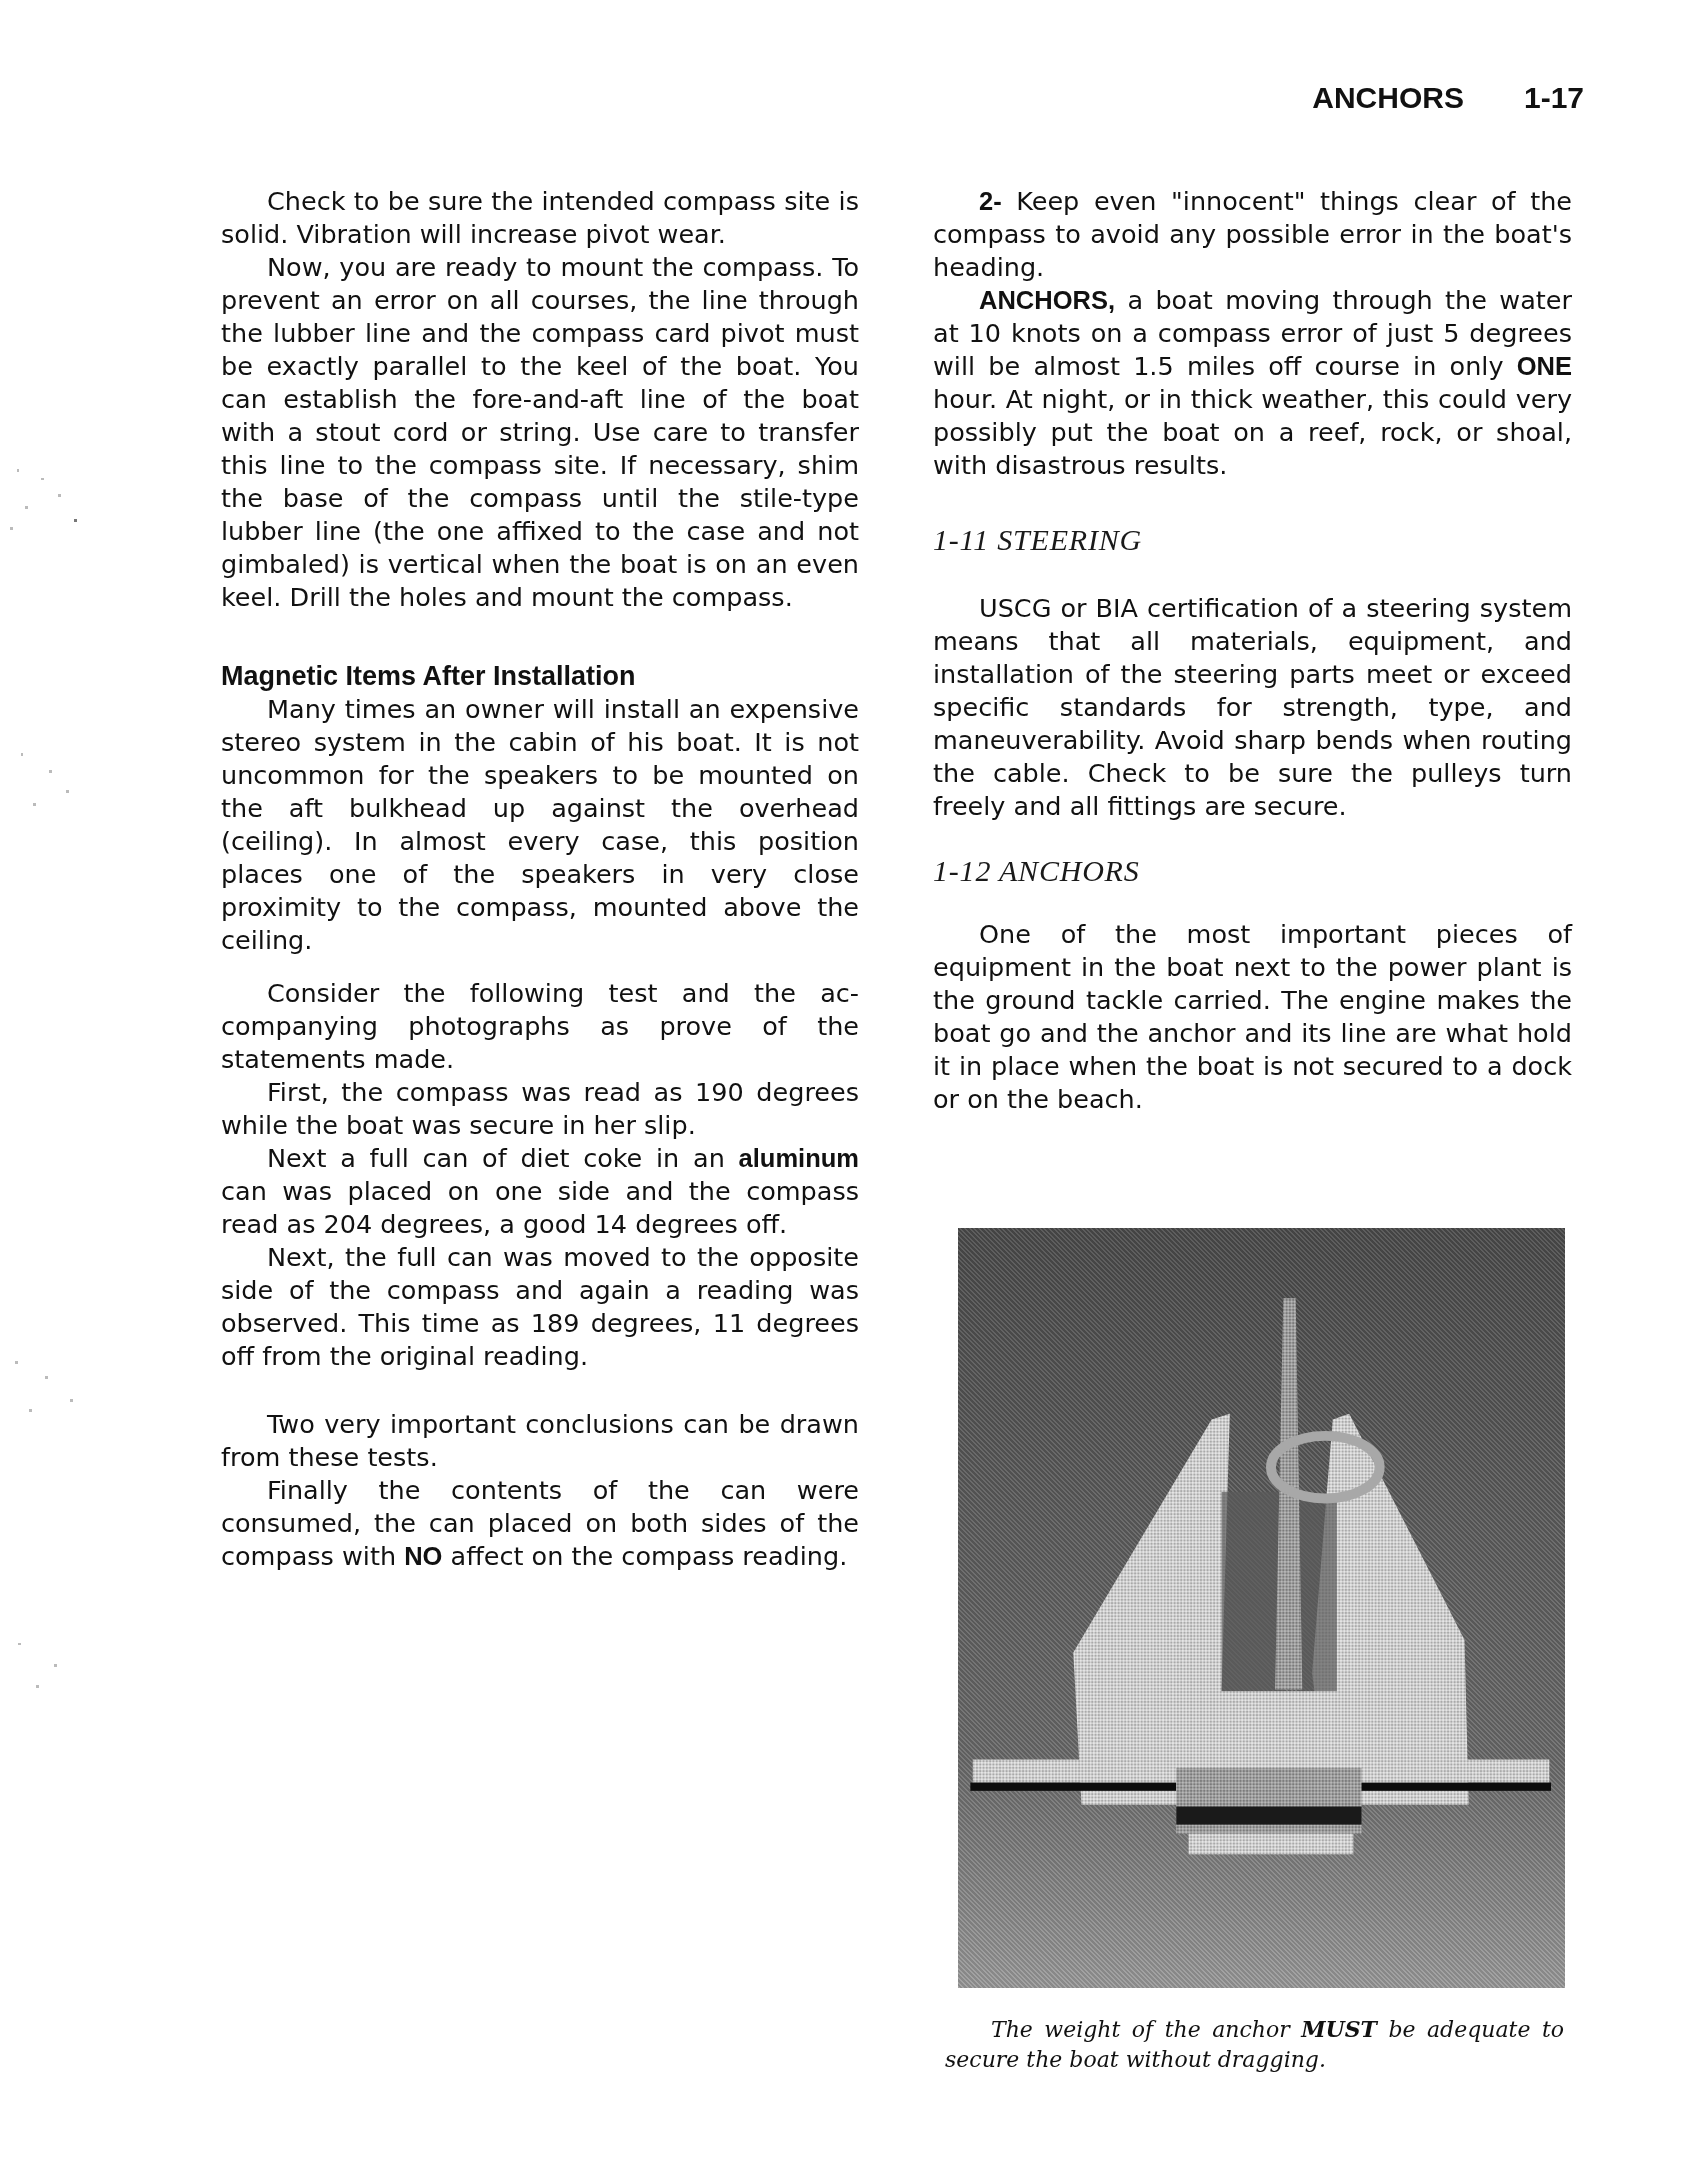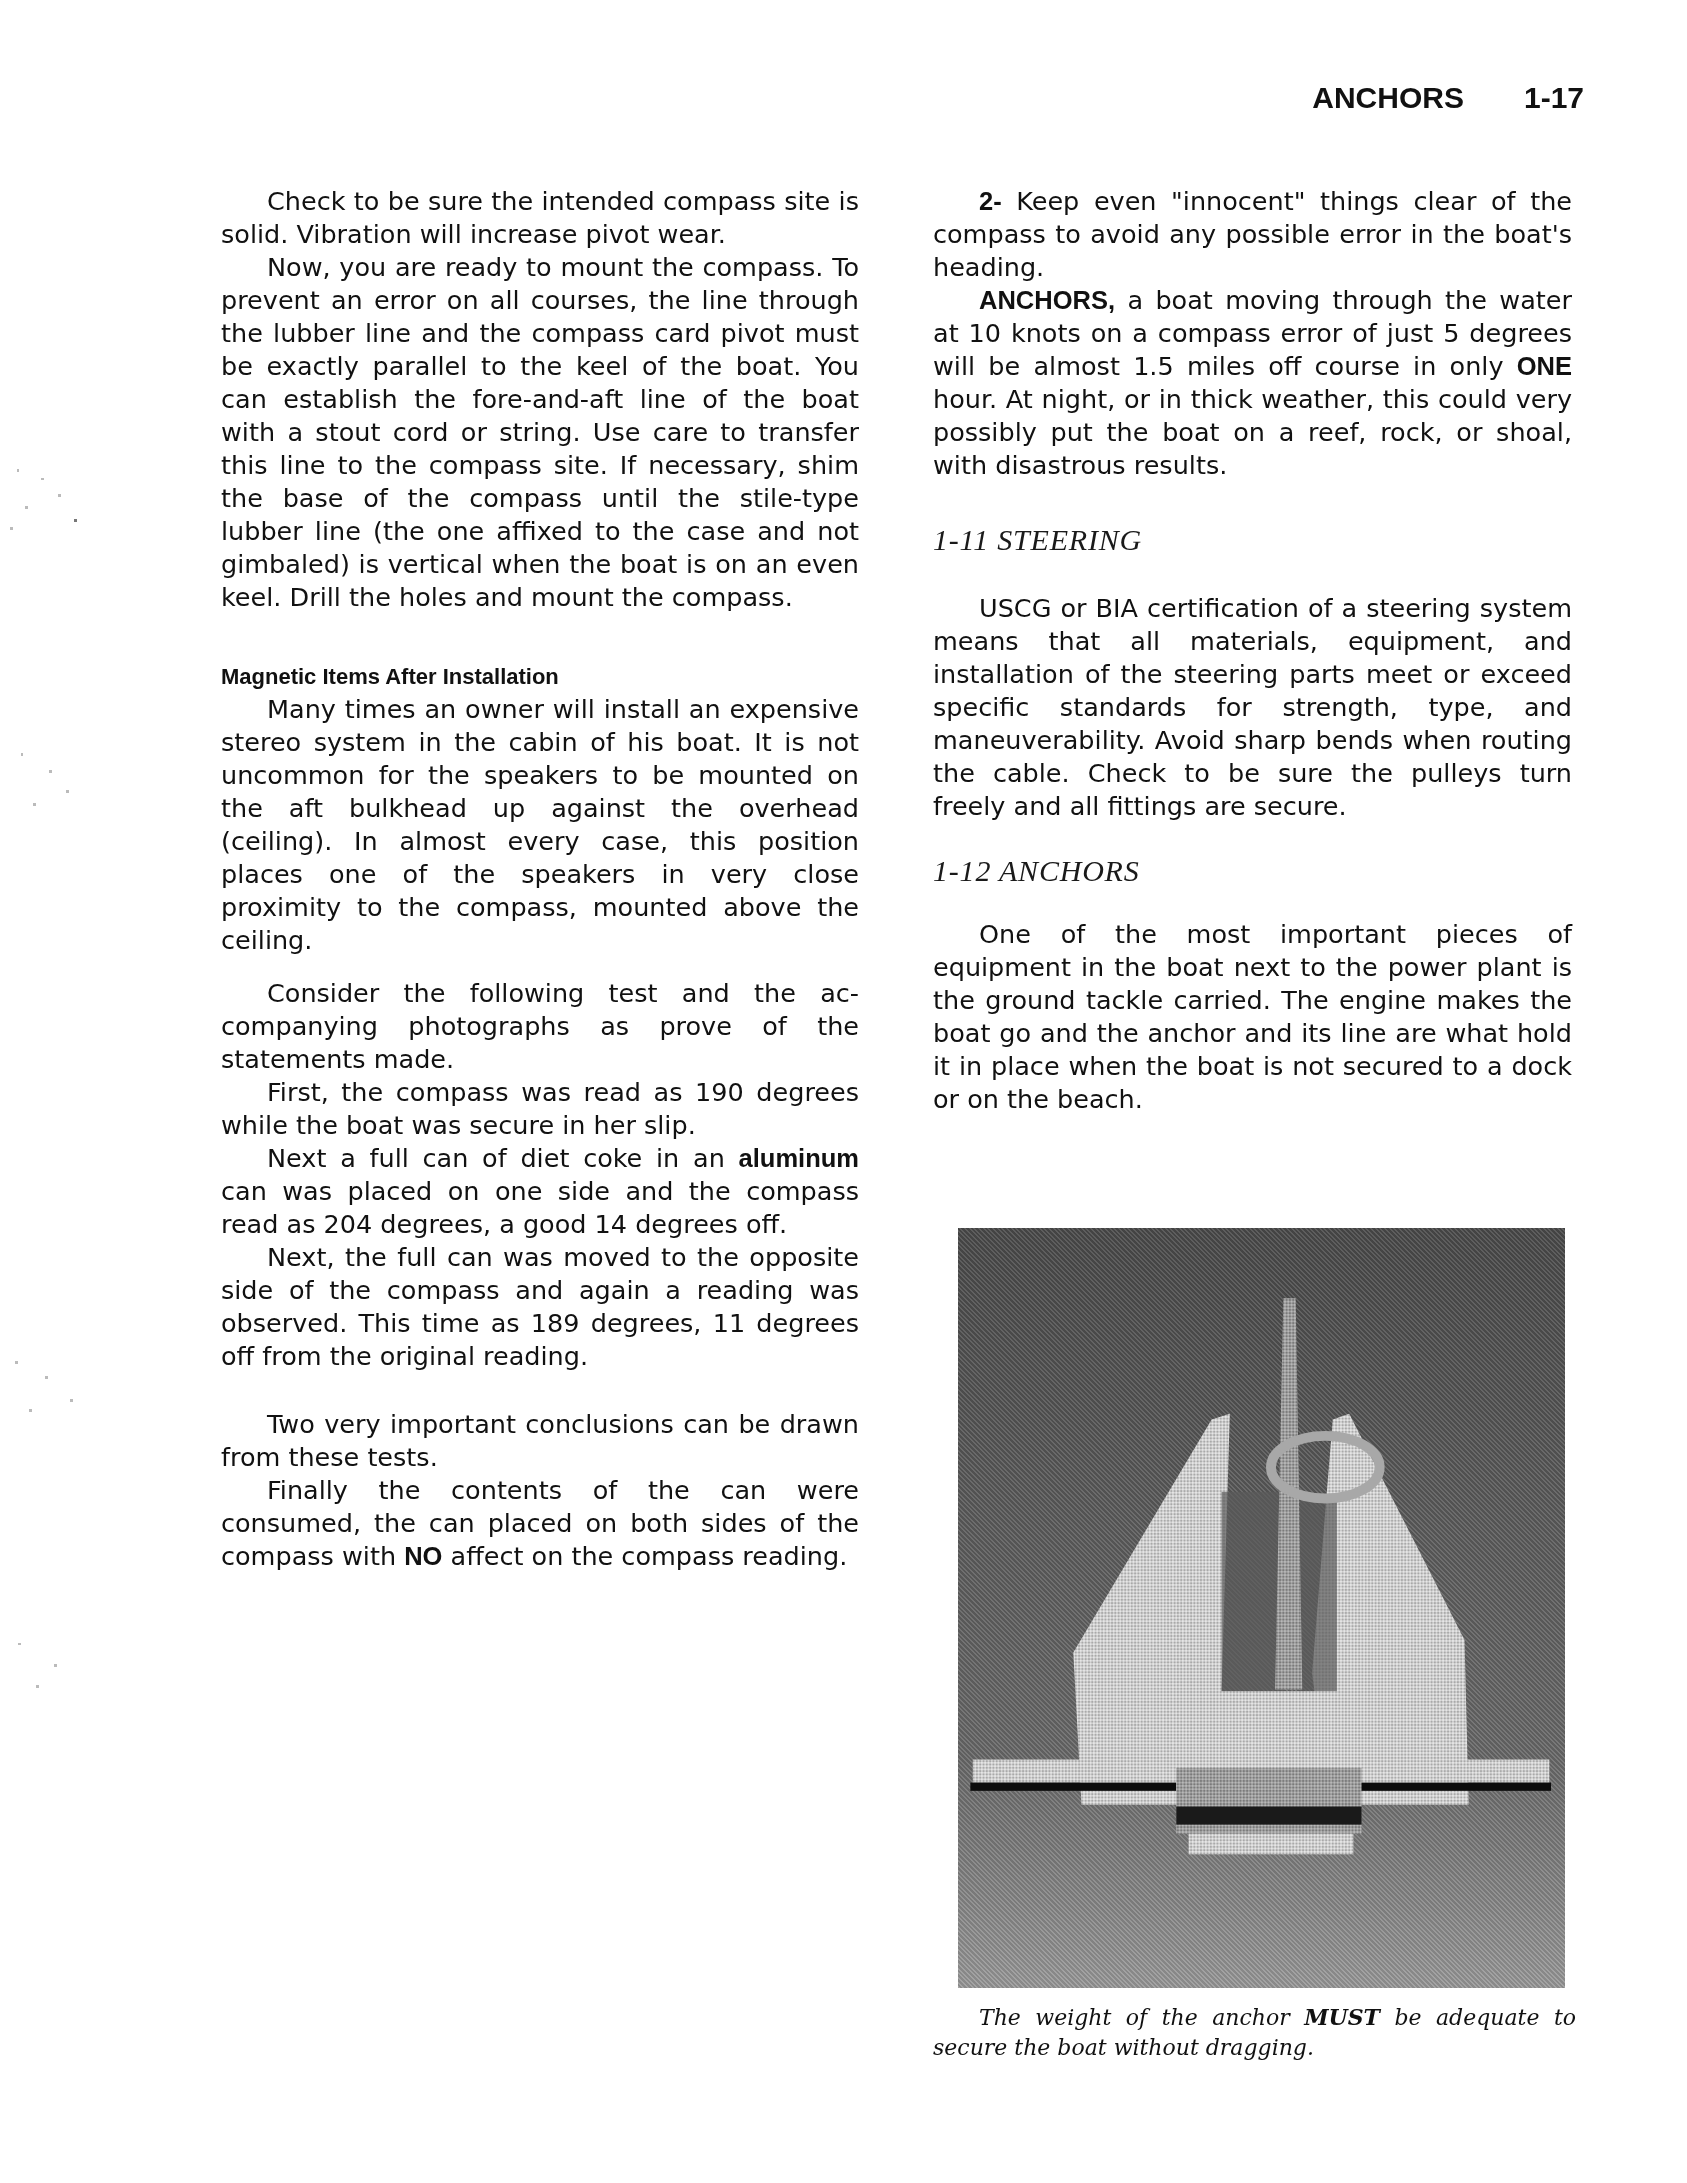--- a/index.html
+++ b/index.html
@@ -14,41 +14,41 @@
     position: absolute; top: 185px;
     font-family: "DejaVu Sans", sans-serif; font-size: 25.5px; line-height: 33px;
     text-align: justify; hyphens: manual;
   }
   .col.left { left: 221px; width: 638px; }
   .col.right { left: 933px; width: 639px; }
   .col p { margin: 0; text-indent: 46px; }
   .gap-s { height: 33px; }
   .gap-m { height: 46px; }
   h3.sub {
-    margin: 0; font-family: "Liberation Sans", sans-serif; font-weight: bold; font-size: 22px; line-height: 33px;
+    margin: 0; font-family: "Liberation Sans", sans-serif; font-weight: bold; font-size: 27px; line-height: 33px;
     text-align: left;
   }
   h2.sec {
     margin: 0; font-family: "Liberation Serif", serif; font-weight: normal; font-size: 30px; line-height: 33px;
     letter-spacing: 0.8px; text-align: left; color: #1a1a1a; font-style: italic;
   }
   b { font-family: "Liberation Sans", sans-serif; font-weight: bold; }
   .figure {
     position: absolute; left: 958px; top: 1228px; width: 607px; height: 760px;
     background:
       repeating-linear-gradient(45deg, rgba(255,255,255,0.10) 0 1.6px, rgba(0,0,0,0.10) 1.6px 3.3px),
       linear-gradient(#4b4b4b, #6a6a6a 70%, #9a9a9a);
     overflow: hidden;
   }
   .caption {
     position: absolute; left: 929px; top: 1998px; width: 651px;
     font-family: "DejaVu Serif", serif; font-style: italic; font-size: 22px; line-height: 30px;
     text-align: justify;
   }
-  .caption p { margin: 4px; text-indent: 46px; }
+  .caption p { margin: 16px; text-indent: 46px; }
   .caption b { font-family: "DejaVu Serif", serif; font-style: italic; }
   .margin-noise { position: absolute; left: 0; width: 99px; }
   .margin-noise span { position: absolute; width: 2.5px; height: 2.5px; background: #bbb; }
 </style>
 </head>
 <body>
 
 <div class="page">
 
   <div class="running-head">

